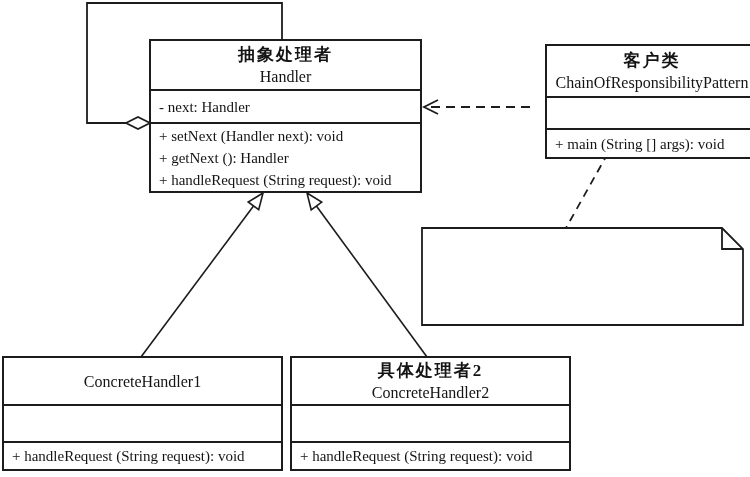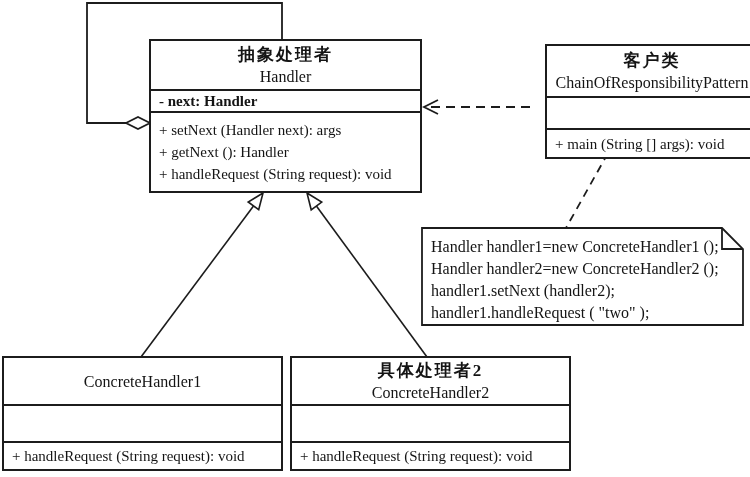--- a/index.html
+++ b/index.html
@@ -16,21 +16,21 @@
   .sec { box-sizing:border-box; }
   .sec + .sec { border-top:2px solid #1c1c1c; }
   .sec-title { text-align:center; display:flex; flex-direction:column; justify-content:center; }
   .t-zh { font-size:17px; font-weight:600; letter-spacing:2px; line-height:22px; white-space:nowrap; }
   .t-en { font-size:16px; line-height:21px; white-space:nowrap; }
   .sec-attrs, .sec-methods { display:flex; flex-direction:column; justify-content:center; }
   .member { font-size:15px; line-height:22px; padding-left:8px; white-space:nowrap; }
   
   .box-handler  { left:149px; top:39px;  width:273px; height:154px; }
   .box-handler .sec-title { height:48px; }
-  .box-handler .sec-attrs { height:22px;font-weight:bold; }
+  .box-handler .sec-attrs { height:33px; }
   .box-handler .sec-methods { flex:1; }
   .box-client   { left:529px; top:44px;  width:214px; height:115px;margin-left:16px; }
   .box-client .sec-title { height:50px; }
   .box-client .sec-attrs { height:32px; }
   .box-client .sec-methods { flex:1; }
   .box-concrete1 { left:2px;   top:356px; width:281px; height:115px; }
   .box-concrete2 { left:290px; top:356px; width:281px; height:115px; }
   .box-concrete1 .sec-title, .box-concrete2 .sec-title { height:46px; }
   .box-concrete1 .sec-attrs, .box-concrete2 .sec-attrs { height:37px; }
   .box-concrete1 .sec-methods, .box-concrete2 .sec-methods { flex:1; }
@@ -69,21 +69,21 @@
 
   <div class="uml-class box-handler">
     <div class="sec sec-title">
       <div class="t-zh">抽象处理者</div>
       <div class="t-en">Handler</div>
     </div>
     <div class="sec sec-attrs">
       <div class="member">- next: Handler</div>
     </div>
     <div class="sec sec-methods">
-      <div class="member">+ setNext (Handler next): args</div>
+      <div class="member">+ setNext (Handler next): void</div>
       <div class="member">+ getNext (): Handler</div>
       <div class="member">+ handleRequest (String request): void</div>
     </div>
   </div>
 
   <div class="uml-class box-client">
     <div class="sec sec-title">
       <div class="t-zh">客户类</div>
       <div class="t-en">ChainOfResponsibilityPattern</div>
     </div>
@@ -107,20 +107,14 @@
     <div class="sec sec-title">
       <div class="t-zh">具体处理者2</div>
       <div class="t-en">ConcreteHandler2</div>
     </div>
     <div class="sec sec-attrs"></div>
     <div class="sec sec-methods">
       <div class="member">+ handleRequest (String request): void</div>
     </div>
   </div>
 
-  <div class="note-text">
-    <div>Handler handler1=new ConcreteHandler1 ();</div>
-    <div>Handler handler2=new ConcreteHandler2 ();</div>
-    <div>handler1.setNext (handler2);</div>
-    <div>handler1.handleRequest ( "two"  );</div>
-  </div>
 
 </div>
 
 </body></html>

